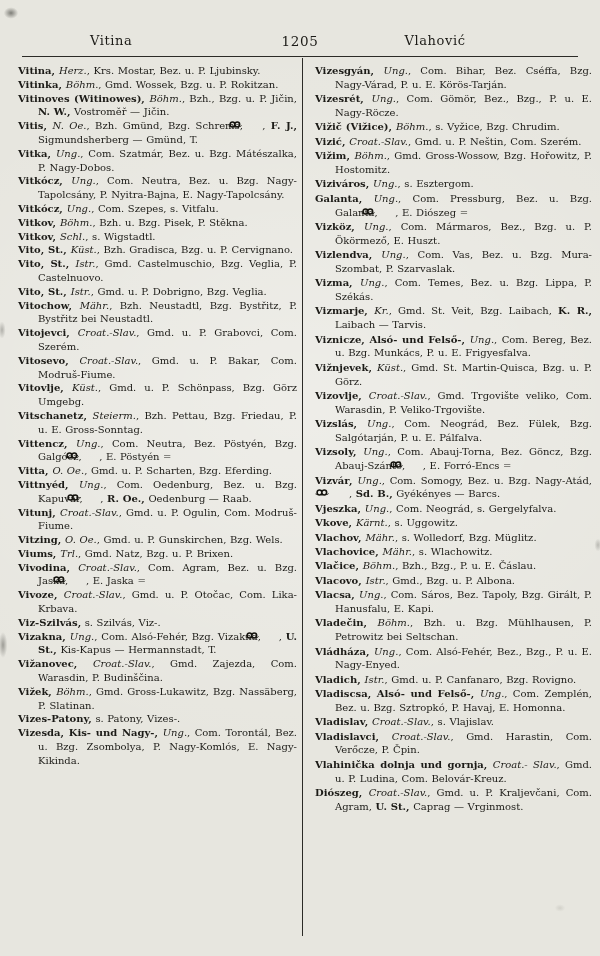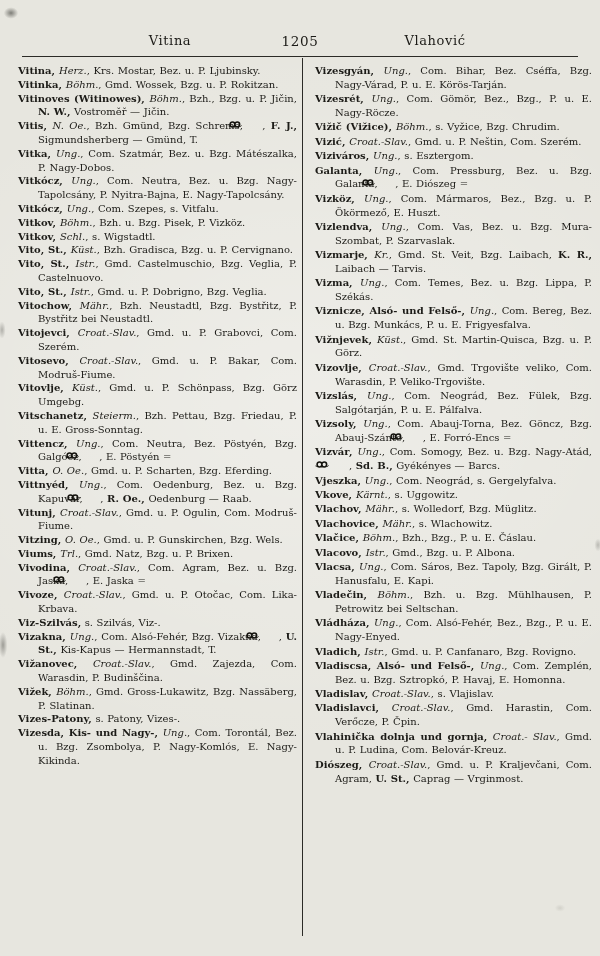--- a/index.html
+++ b/index.html
@@ -13,21 +13,21 @@
       radial-gradient(10px 8px at 11px 13px, rgba(40,40,35,.55), rgba(40,40,35,0) 72%),
       radial-gradient(5px 12px at 2px 330px, rgba(45,45,40,.30), rgba(45,45,40,0) 72%),
       radial-gradient(6px 18px at 3px 645px, rgba(45,45,40,.40), rgba(45,45,40,0) 72%),
       radial-gradient(5px 9px at 598px 545px, rgba(45,45,40,.25), rgba(45,45,40,0) 72%),
       radial-gradient(7px 5px at 560px 908px, rgba(60,60,50,.12), rgba(60,60,50,0) 75%),
       radial-gradient(520px 420px at 50% 42%, rgba(255,255,255,.30), rgba(255,255,255,0) 85%),
       #e7e6df;
   }
 
   .hdr { position:absolute; top:33px; font-size:13px; letter-spacing:.6px; }
-  .hdr-left  { left:90px;  width:160px; text-align:center; }
+  .hdr-left  { left:90px;  width:160px; }
   .hdr-page  { left:260px; width:80px;  text-align:center; font-size:13.5px; }
   .hdr-right { left:355px; width:160px; text-align:center; }
 
   .rule    { position:absolute; top:56px; left:22px; width:556px; height:1.4px; background:#2c2b27; }
   .divider { position:absolute; top:58px; left:302px; width:1.3px; height:878px; background:#2c2b27; }
 
   .col { position:absolute; top:64px; font-size:10px; line-height:13.8px;
          text-align:justify; word-spacing:.4px; }
   .col-left  { left:18px;  width:279px; }
   .col-right { left:315px; width:277px; }
@@ -55,21 +55,21 @@
       <p class="entry"><span class="sb">Vitinka, </span><span class="si">Böhm.</span><span>, Gmd. Wossek, Bzg. u. P. Rokitzan.</span></p>
       <p class="entry"><span class="sb">Vitinoves (Witinowes), </span><span class="si">Böhm.</span><span>, Bzh., Bzg. u. P. Jičin, </span><span class="sb">N. W.,</span><span> Vostroměř — Jičin.</span></p>
       <p class="entry"><span class="sb">Vitis, </span><span class="si">N. Oe.</span><span>, Bzh. Gmünd, Bzg. Schrems, </span><span class="tg"><svg viewBox="0 0 30 14" xmlns="http://www.w3.org/2000/svg">
             <path d="M1 10 Q3 12.5 5.5 9" fill="none" stroke="#15140f" stroke-width="1.8"></path>
             <path d="M4.5 7c0-3.4 2.3-5.2 5.1-5.2s5.1 1.8 5.1 5.2-2.3 5.2-5.1 5.2-5.1-1.8-5.1-5.2zm10.2 0c0-3.4 2.3-5.2 5.1-5.2s5.1 1.8 5.1 5.2-2.3 5.2-5.1 5.2-5.1-1.8-5.1-5.2z" fill="none" stroke="#15140f" stroke-width="3.4"></path>
             <path d="M25 10.5 Q27.5 12.5 29 9" fill="none" stroke="#15140f" stroke-width="1.8"></path>
           </svg></span><span>, </span><span class="sb">F. J.,</span><span> Sigmundsherberg — Gmünd, T.</span></p>
       <p class="entry"><span class="sb">Vitka, </span><span class="si">Ung.</span><span>, Com. Szatmár, Bez. u. Bzg. Mátészalka, P. Nagy-Dobos.</span></p>
       <p class="entry"><span class="sb">Vitkócz, </span><span class="si">Ung.</span><span>, Com. Neutra, Bez. u. Bzg. Nagy-Tapolcsány, P. Nyitra-Bajna, E. Nagy-Tapolcsány.</span></p>
       <p class="entry"><span class="sb">Vitkócz, </span><span class="si">Ung.</span><span>, Com. Szepes, s. Vitfalu.</span></p>
-      <p class="entry"><span class="sb">Vitkov, </span><span class="si">Böhm.</span><span>, Bzh. u. Bzg. Pisek, P. Vizköz.</span></p>
+      <p class="entry"><span class="sb">Vitkov, </span><span class="si">Böhm.</span><span>, Bzh. u. Bzg. Pisek, P. Stěkna.</span></p>
       <p class="entry"><span class="sb">Vitkov, </span><span class="si">Schl.</span><span>, s. Wigstadtl.</span></p>
       <p class="entry"><span class="sb">Vito, St., </span><span class="si">Küst.</span><span>, Bzh. Gradisca, Bzg. u. P. Cervignano.</span></p>
       <p class="entry"><span class="sb">Vito, St., </span><span class="si">Istr.</span><span>, Gmd. Castelmuschio, Bzg. Veglia, P. Castelnuovo.</span></p>
       <p class="entry"><span class="sb">Vito, St., </span><span class="si">Istr.</span><span>, Gmd. u. P. Dobrigno, Bzg. Veglia.</span></p>
       <p class="entry"><span class="sb">Vitochow, </span><span class="si">Mähr.</span><span>, Bzh. Neustadtl, Bzg. Bystřitz, P. Bystřitz bei Neustadtl.</span></p>
       <p class="entry"><span class="sb">Vitojevci, </span><span class="si">Croat.-Slav.</span><span>, Gmd. u. P. Grabovci, Com. Szerém.</span></p>
       <p class="entry"><span class="sb">Vitosevo, </span><span class="si">Croat.-Slav.</span><span>, Gmd. u. P. Bakar, Com. Modruš-Fiume.</span></p>
       <p class="entry"><span class="sb">Vitovlje, </span><span class="si">Küst.</span><span>, Gmd. u. P. Schönpass, Bzg. Görz Umgebg.</span></p>
       <p class="entry"><span class="sb">Vitschanetz, </span><span class="si">Steierm.</span><span>, Bzh. Pettau, Bzg. Friedau, P. u. E. Gross-Sonntag.</span></p>
       <p class="entry"><span class="sb">Vittencz, </span><span class="si">Ung.</span><span>, Com. Neutra, Bez. Pöstyén, Bzg. Galgócz, </span><span class="tg"><svg viewBox="0 0 30 14" xmlns="http://www.w3.org/2000/svg">
@@ -101,30 +101,31 @@
       <p class="entry"><span class="sb">Vižanovec, </span><span class="si">Croat.-Slav.</span><span>, Gmd. Zajezda, Com. Warasdin, P. Budinščina.</span></p>
       <p class="entry"><span class="sb">Vižek, </span><span class="si">Böhm.</span><span>, Gmd. Gross-Lukawitz, Bzg. Nassäberg, P. Slatinan.</span></p>
       <p class="entry"><span class="sb">Vizes-Patony,</span><span> s. Patony, Vizes-.</span></p>
       <p class="entry"><span class="sb">Vizesda, Kis- und Nagy-, </span><span class="si">Ung.</span><span>, Com. Torontál, Bez. u. Bzg. Zsombolya, P. Nagy-Komlós, E. Nagy-Kikinda.</span></p>
     </div>
   <div class="col col-right">
       <p class="entry"><span class="sb">Vizesgyán, </span><span class="si">Ung.</span><span>, Com. Bihar, Bez. Cséffa, Bzg. Nagy-Várad, P. u. E. Körös-Tarján.</span></p>
       <p class="entry"><span class="sb">Vizesrét, </span><span class="si">Ung.</span><span>, Com. Gömör, Bez., Bzg., P. u. E. Nagy-Röcze.</span></p>
       <p class="entry"><span class="sb">Vižič (Vižice), </span><span class="si">Böhm.</span><span>, s. Vyžice, Bzg. Chrudim.</span></p>
       <p class="entry"><span class="sb">Vizić, </span><span class="si">Croat.-Slav.</span><span>, Gmd. u. P. Neštin, Com. Szerém.</span></p>
+      <p class="entry"><span class="sb">Vižim, </span><span class="si">Böhm.</span><span>, Gmd. Gross-Wossow, Bzg. Hořowitz, P. Hostomitz.</span></p>
       <p class="entry"><span class="sb">Viziváros, </span><span class="si">Ung.</span><span>, s. Esztergom.</span></p>
       <p class="entry"><span class="sb">Galanta, </span><span class="si">Ung.</span><span>, Com. Pressburg, Bez. u. Bzg. Galanta, </span><span class="tg"><svg viewBox="0 0 30 14" xmlns="http://www.w3.org/2000/svg">
             <path d="M1 10 Q3 12.5 5.5 9" fill="none" stroke="#15140f" stroke-width="1.8"></path>
             <path d="M4.5 7c0-3.4 2.3-5.2 5.1-5.2s5.1 1.8 5.1 5.2-2.3 5.2-5.1 5.2-5.1-1.8-5.1-5.2zm10.2 0c0-3.4 2.3-5.2 5.1-5.2s5.1 1.8 5.1 5.2-2.3 5.2-5.1 5.2-5.1-1.8-5.1-5.2z" fill="none" stroke="#15140f" stroke-width="3.4"></path>
             <path d="M25 10.5 Q27.5 12.5 29 9" fill="none" stroke="#15140f" stroke-width="1.8"></path>
           </svg></span><span>, E. Diószeg =</span></p>
       <p class="entry"><span class="sb">Vizköz, </span><span class="si">Ung.</span><span>, Com. Mármaros, Bez., Bzg. u. P. Ökörmező, E. Huszt.</span></p>
       <p class="entry"><span class="sb">Vizlendva, </span><span class="si">Ung.</span><span>, Com. Vas, Bez. u. Bzg. Mura-Szombat, P. Szarvaslak.</span></p>
+      <p class="entry"><span class="sb">Vizma, </span><span class="si">Ung.</span><span>, Com. Temes, Bez. u. Bzg. Lippa, P. Székás.</span></p>
       <p class="entry"><span class="sb">Vizmarje, </span><span class="si">Kr.</span><span>, Gmd. St. Veit, Bzg. Laibach, </span><span class="sb">K. R.,</span><span> Laibach — Tarvis.</span></p>
-      <p class="entry"><span class="sb">Vizma, </span><span class="si">Ung.</span><span>, Com. Temes, Bez. u. Bzg. Lippa, P. Székás.</span></p>
       <p class="entry"><span class="sb">Viznicze, Alsó- und Felső-, </span><span class="si">Ung.</span><span>, Com. Bereg, Bez. u. Bzg. Munkács, P. u. E. Frigyesfalva.</span></p>
       <p class="entry"><span class="sb">Vižnjevek, </span><span class="si">Küst.</span><span>, Gmd. St. Martin-Quisca, Bzg. u. P. Görz.</span></p>
       <p class="entry"><span class="sb">Vizovlje, </span><span class="si">Croat.-Slav.</span><span>, Gmd. Trgovište veliko, Com. Warasdin, P. Veliko-Trgovište.</span></p>
       <p class="entry"><span class="sb">Vizslás, </span><span class="si">Ung.</span><span>, Com. Neográd, Bez. Fülek, Bzg. Salgótarján, P. u. E. Pálfalva.</span></p>
       <p class="entry"><span class="sb">Vizsoly, </span><span class="si">Ung.</span><span>, Com. Abauj-Torna, Bez. Göncz, Bzg. Abauj-Szántó, </span><span class="tg"><svg viewBox="0 0 30 14" xmlns="http://www.w3.org/2000/svg">
             <path d="M1 10 Q3 12.5 5.5 9" fill="none" stroke="#15140f" stroke-width="1.8"></path>
             <path d="M4.5 7c0-3.4 2.3-5.2 5.1-5.2s5.1 1.8 5.1 5.2-2.3 5.2-5.1 5.2-5.1-1.8-5.1-5.2zm10.2 0c0-3.4 2.3-5.2 5.1-5.2s5.1 1.8 5.1 5.2-2.3 5.2-5.1 5.2-5.1-1.8-5.1-5.2z" fill="none" stroke="#15140f" stroke-width="3.4"></path>
             <path d="M25 10.5 Q27.5 12.5 29 9" fill="none" stroke="#15140f" stroke-width="1.8"></path>
           </svg></span><span>, E. Forró-Encs =</span></p>
       <p class="entry"><span class="sb">Vizvár, </span><span class="si">Ung.</span><span>, Com. Somogy, Bez. u. Bzg. Nagy-Atád, </span><span class="tg"><svg viewBox="0 0 30 14" xmlns="http://www.w3.org/2000/svg">

